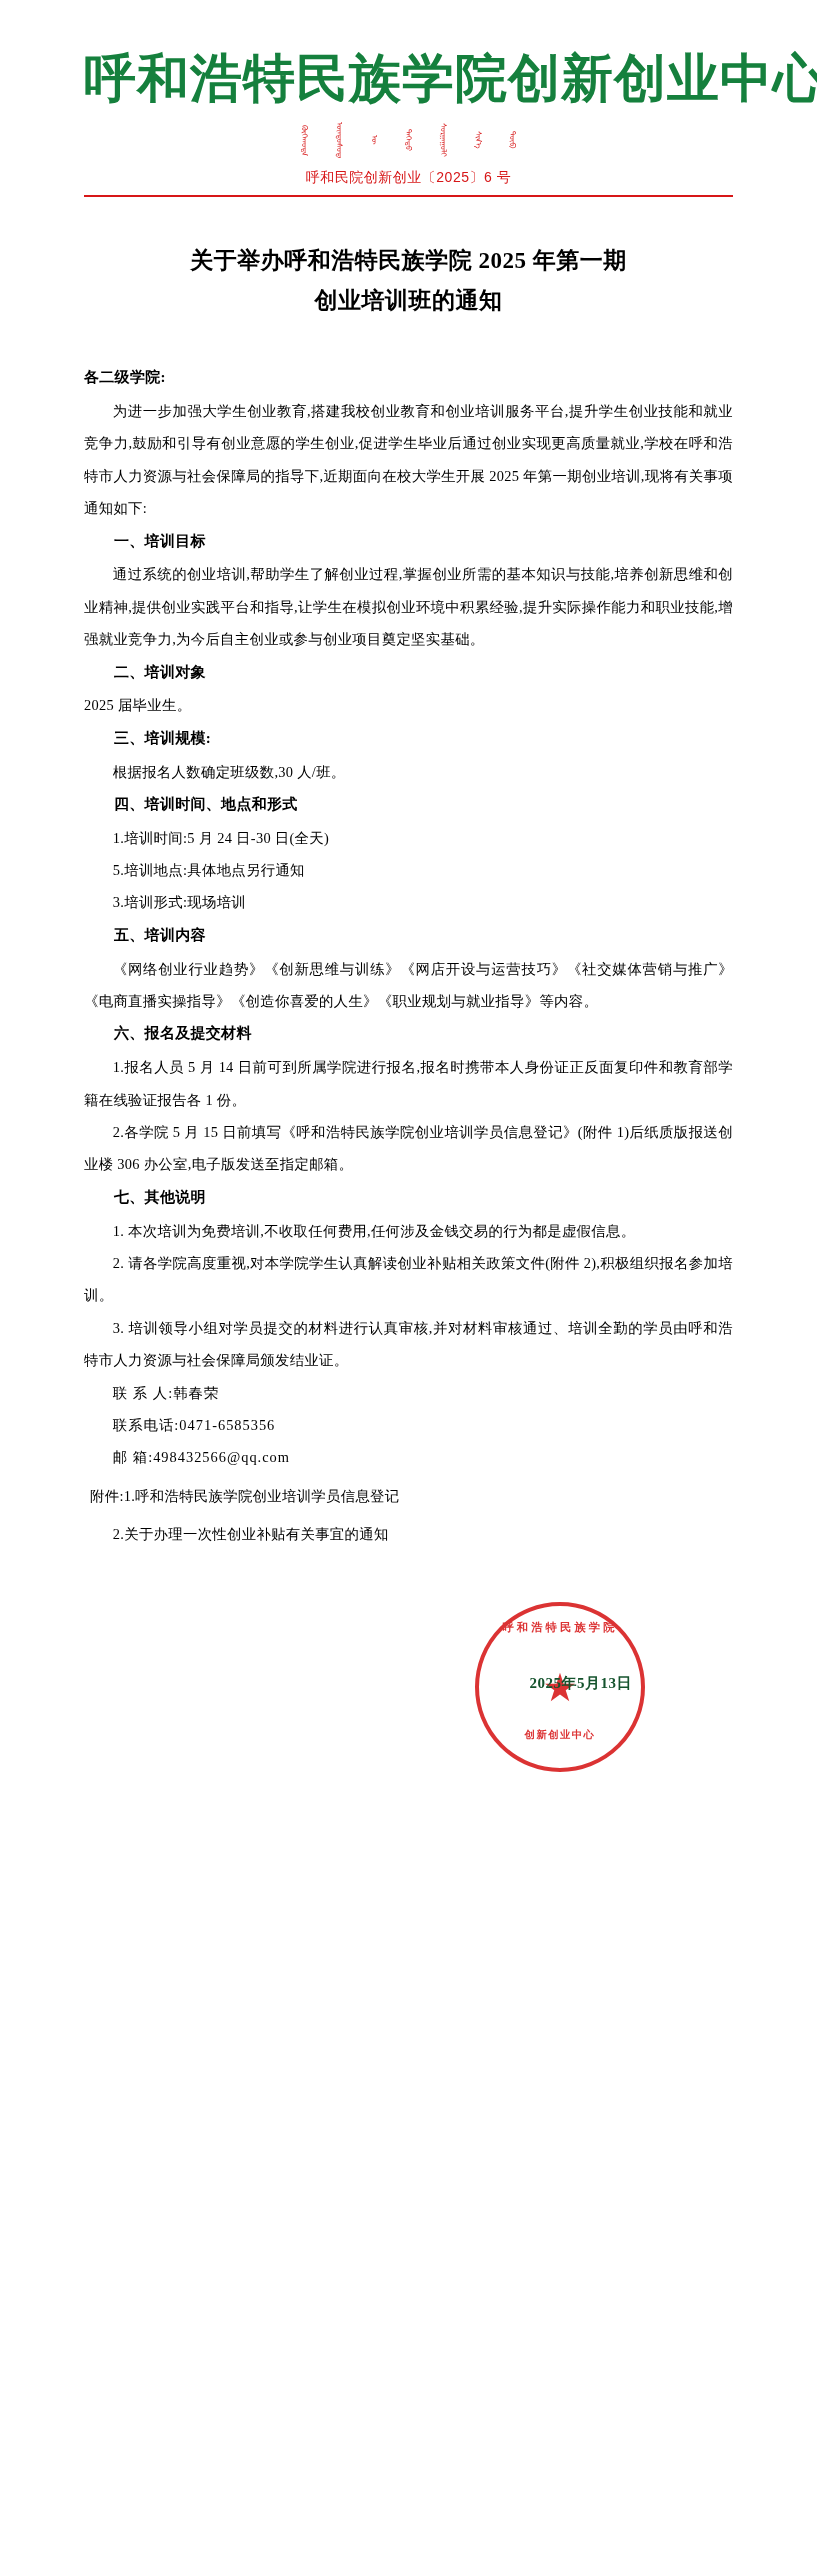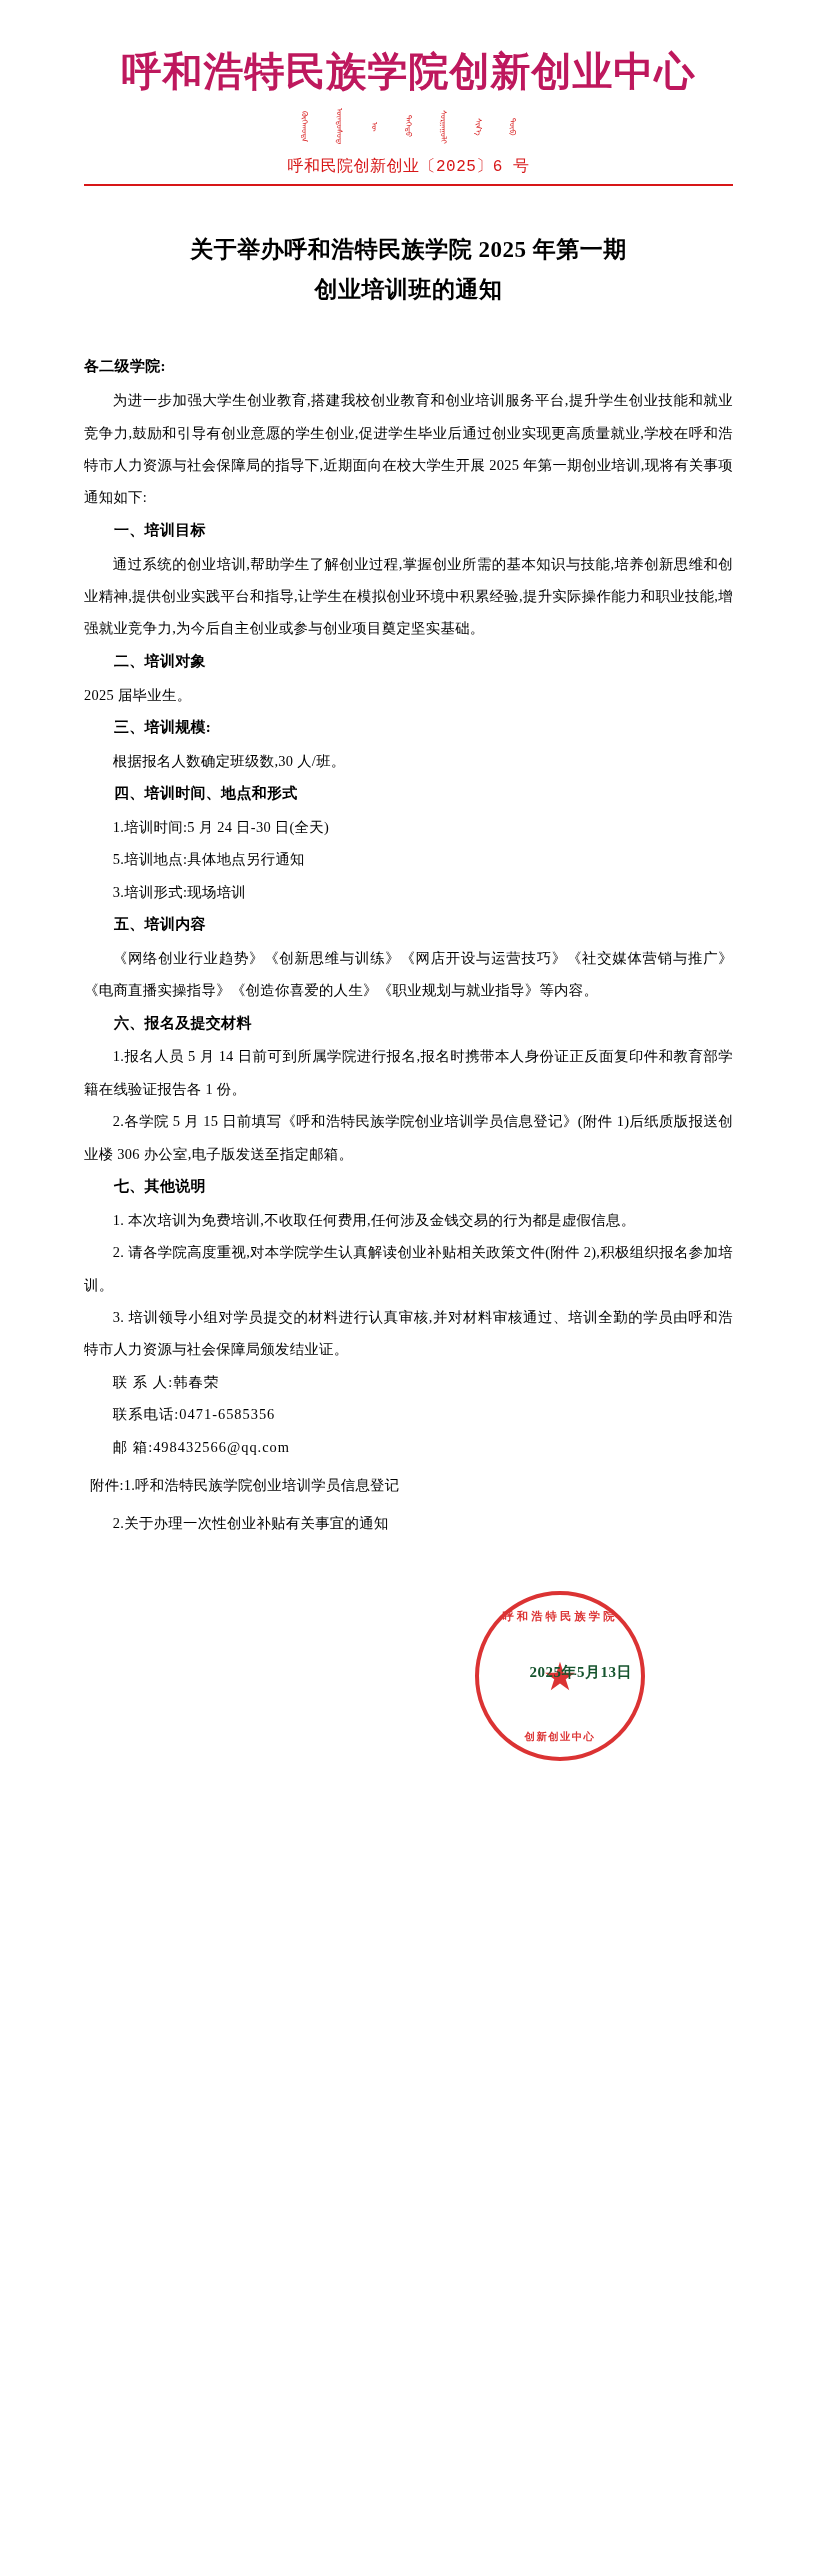--- a/index.html
+++ b/index.html
@@ -25,24 +25,24 @@
     margin: 0 auto;
     position: relative;
   }
 
   
   .masthead {
     padding-top: 49px;
     text-align: center;
   }
   .org-title {
-    color: #be185d;
+    color: #15803d;
     font-family: "Liberation Serif", "DejaVu Serif", serif;
     font-weight: bold;
-    font-size: 40px;
+    font-size: 52px;
     letter-spacing: 1px;
     line-height: 1.15;
     white-space: nowrap;
   }
   .mongolian-row {
     margin-top: 13.4px;
     height: 38px;
     display: flex;
     justify-content: center;
     align-items: flex-start;
@@ -57,22 +57,22 @@
     text-orientation: mixed;
     letter-spacing: 0.5px;
     white-space: nowrap;
     transform: rotate(0deg);
     height: 36px;
     overflow: hidden;
   }
   .doc-number {
     margin-top: 9.3px;
     color: #d71718;
-    font-size: 16px;
-    font-family: Liberation Mono, monospace;
+    font-size: 14px;
+    font-family: Liberation Sans, sans-serif;
     letter-spacing: 0.5px;
   }
   .red-rule {
     margin: 7.2px auto 0 auto;
     width: 100%;
     height: 2.1px;
     background: #d71718;
   }
 
   
@@ -165,21 +165,21 @@
     text-align: center;
     color: #d71718;
     font-size: 11.3px;
     letter-spacing: 3.1px;
     font-weight: bold;
   }
   .seal .seal-bottom-text {
     position: absolute;
     left: 0;
     right: 0;
-    bottom: 13px;
+    bottom: 26px;
     text-align: center;
     color: #d71718;
     font-size: 10.3px;
     letter-spacing: 1.5px;
     font-weight: bold;
   }
   .seal-date {
     position: absolute;
     right: 101px;
     top: 87px;

